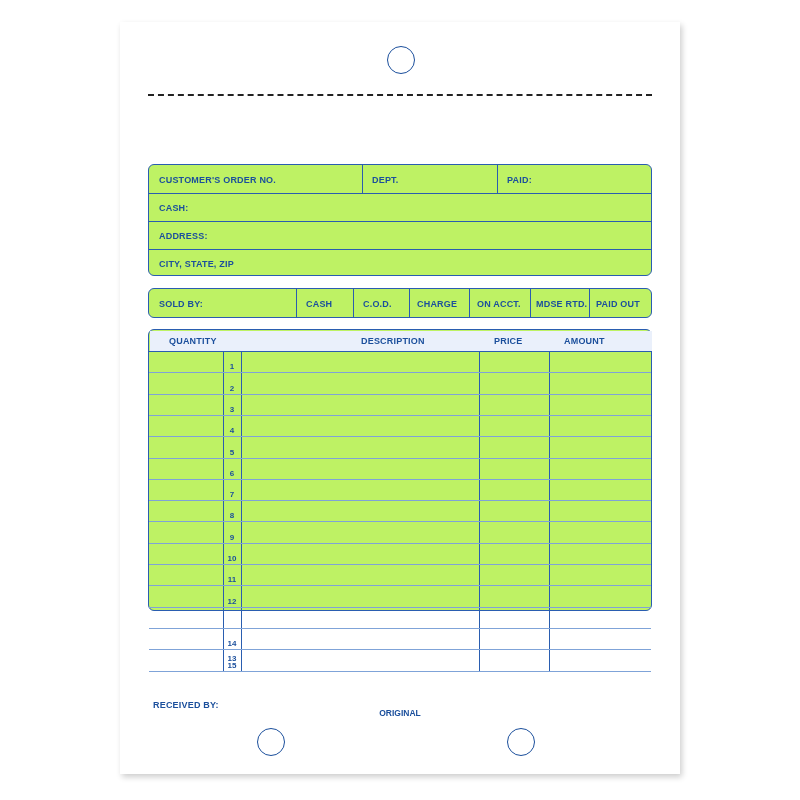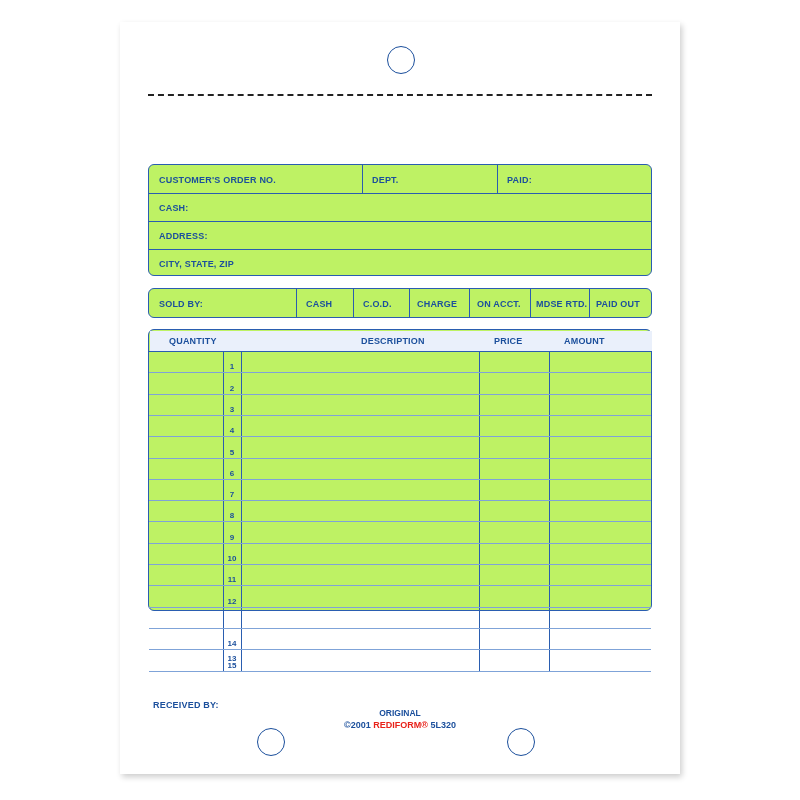--- a/index.html
+++ b/index.html
@@ -220,20 +220,15 @@
           <div class="hline-light" style="left: 0px; top: 297.9px; width: 100%;"></div>
           <div class="rownum" style="left: 74px; top: 287.9px; margin-top: 36px;">13</div>
           <div class="hline-light" style="left: 0px; top: 319.2px; width: 100%;"></div>
           <div class="rownum" style="left: 74px; top: 309.2px;">14</div>
           <div class="hline-light" style="left: 0px; top: 340.5px; width: 100%;"></div>
           <div class="rownum" style="left: 74px; top: 330.5px;">15</div>
         </div>
     </div>
 
     <div class="footer orig">ORIGINAL</div>
-    <div class="footer copy">
-      <span>©2001</span>
-      <span class="brand">REDIFORM®</span>
-      <span>5L320</span>
-    </div>
 
   </div>
 </div>
 
 </body></html>

